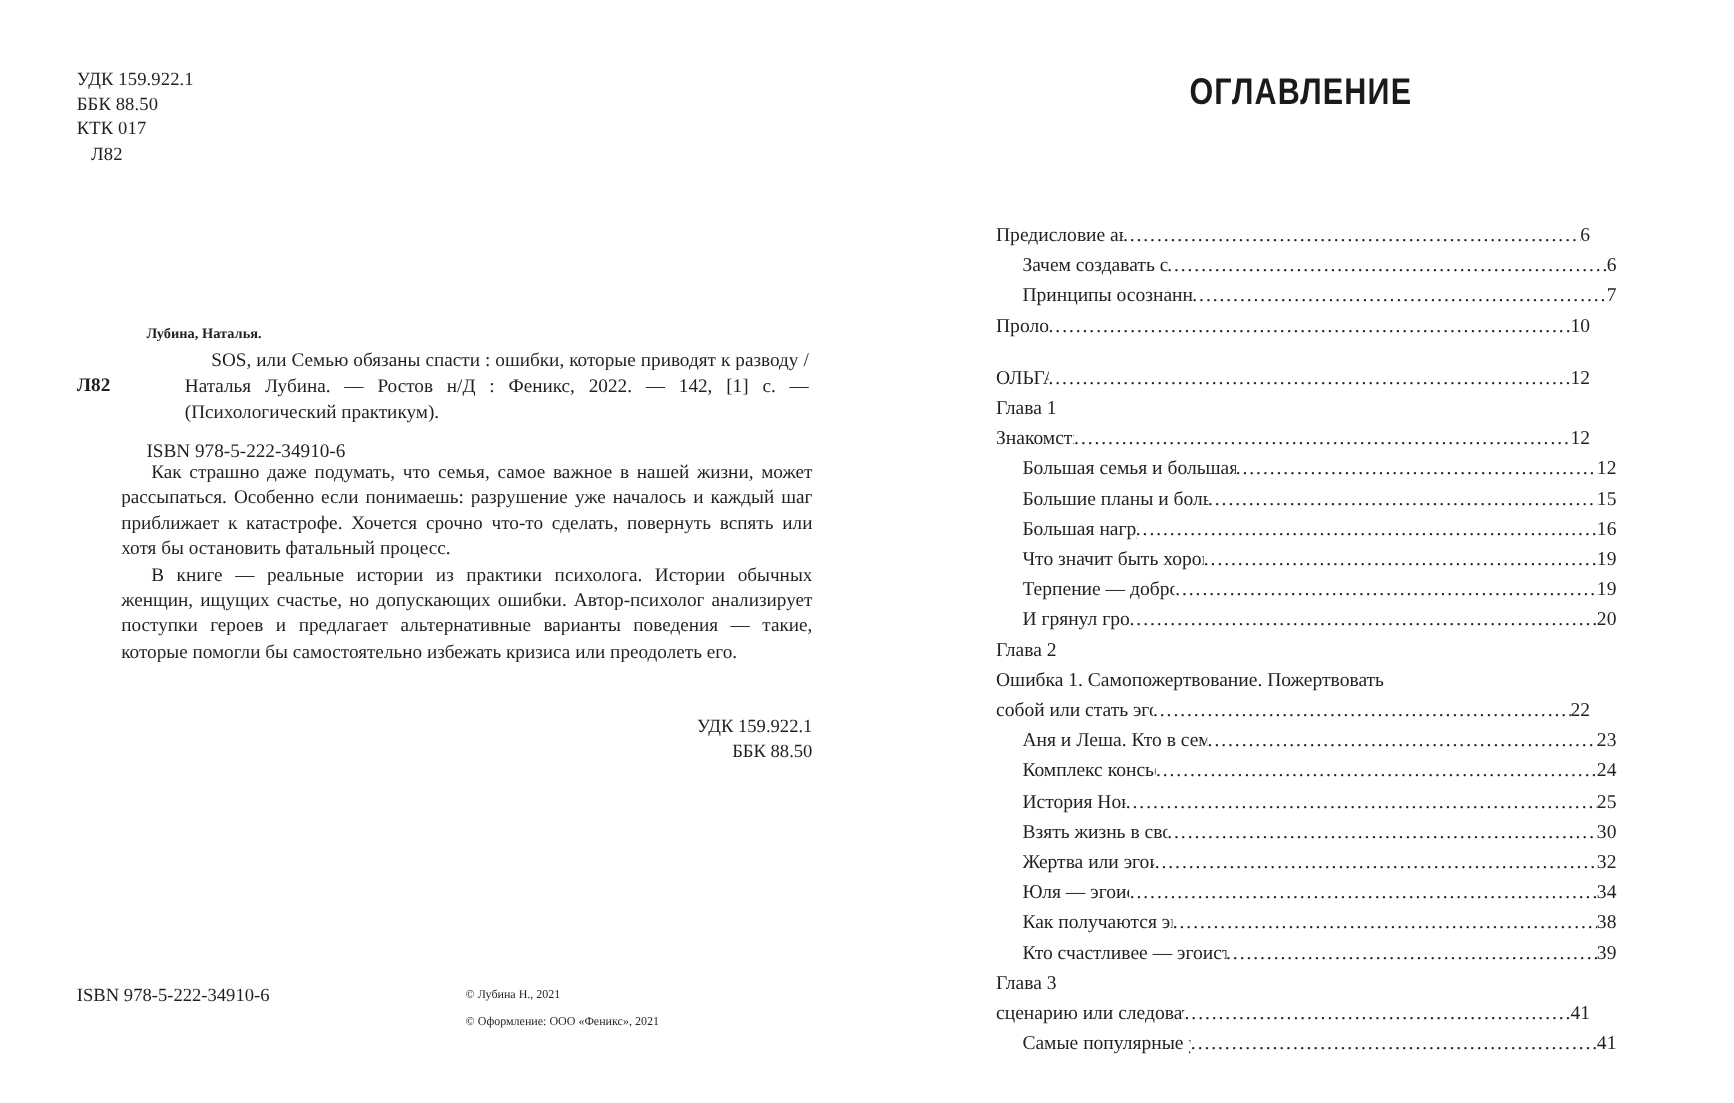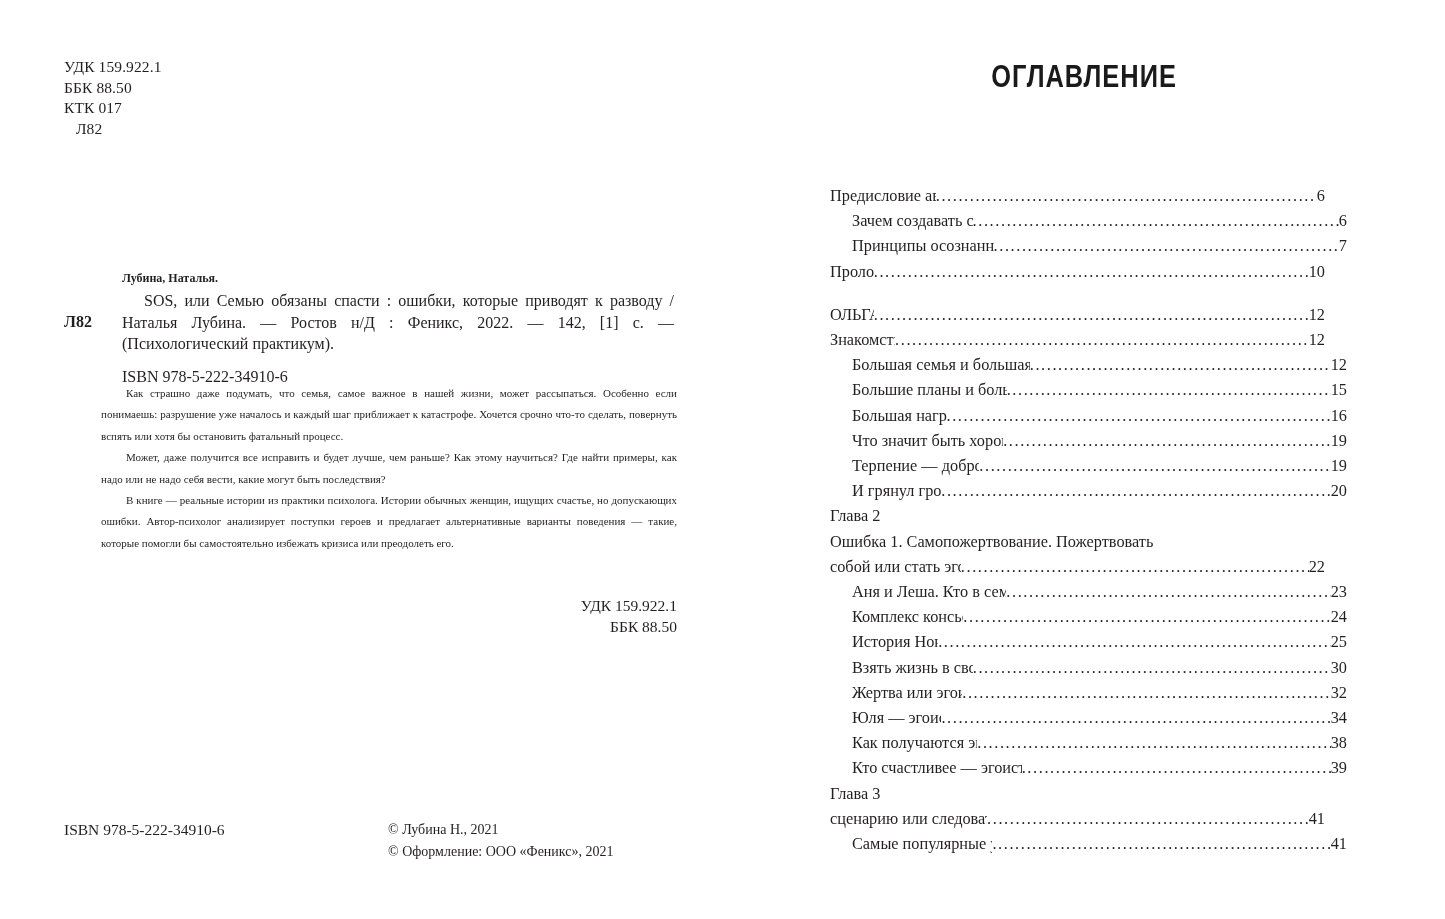--- a/index.html
+++ b/index.html
@@ -54,37 +54,37 @@
     text-align: justify;
   }
   .cip-shelf {
     position: absolute;
     left: 0;
     top: 21px;
     font-weight: bold;
     font-size: 16px;
   }
   .cip-desc {
-    margin-left: 58px;
+    margin-left: 90px;
     text-indent: 22px;
     margin-top: 1px;
   }
   .cip-isbn {
     margin-left: 58px;
     margin-top: 11px;
     font-size: 16px;
     line-height: 21px;
   }
 
   .annotation {
     position: absolute;
     left: 101px;
     top: 383px;
     width: 576px;
-    font-size: 11px;
+    font-size: 16px;
     line-height: 21.4px;
     text-align: justify;
   }
   .annotation p {
     margin: 0;
     text-indent: 25px;
   }
 
   .cip-footer {
     position: absolute;
@@ -101,21 +101,21 @@
     position: absolute;
     left: 64px;
     top: 819px;
     font-size: 15.5px;
     line-height: 21px;
   }
   .copyright {
     position: absolute;
     left: 388px;
     top: 819px;
-    font-size: 14px;
+    font-size: 10px;
     line-height: 22px;
   }
   .copyright div { white-space: pre; }
 
   
   .toc-title {
     position: absolute;
     left: 0;
     right: 0;
     top: 59px;
@@ -180,21 +180,20 @@
     <div class="cip-author">Лубина, Наталья.</div>
     <div class="cip-body">
       <span class="cip-shelf">Л82</span>
       <div class="cip-desc">SOS, или Семью обязаны спасти : ошибки, которые приводят к разводу / Наталья Лубина. — Ростов н/Д : Феникс, 2022. — 142, [1] с. — (Психологический практикум).</div>
     </div>
     <div class="cip-isbn">ISBN 978-5-222-34910-6</div>
   </div>
 
   <div class="annotation">
     <p>Как страшно даже подумать, что семья, самое важное в нашей жизни, может рассыпаться. Особенно если понимаешь: разрушение уже началось и каждый шаг приближает к катастрофе. Хочется срочно что-то сделать, повернуть вспять или хотя бы остановить фатальный процесс.</p>
-    <p>Может, даже получится все исправить и будет лучше, чем раньше? Как этому научиться? Где найти примеры, как надо или не надо себя вести, какие могут быть последствия?</p>
     <p>В книге — реальные истории из практики психолога. Истории обычных женщин, ищущих счастье, но допускающих ошибки. Автор-психолог анализирует поступки героев и предлагает альтернативные варианты поведения — такие, которые помогли бы самостоятельно избежать кризиса или преодолеть его.</p>
   </div>
 
   <div class="cip-footer">
     <div>УДК 159.922.1</div>
     <div>ББК 88.50</div>
   </div>
 
   <div class="colophon-isbn">ISBN 978-5-222-34910-6</div>
 
@@ -229,20 +228,23 @@
         <span class="t-label">Пролог</span>
         <span class="t-dots">.........................................................................................</span>
         <span class="t-page">10</span>
       </div>
       <div class="toc-gap"></div>
       <div class="toc-row">
         <span class="t-label">ОЛЬГА</span>
         <span class="t-dots">.........................................................................................</span>
         <span class="t-page">12</span>
       </div>
+      <div class="toc-row plain">
+        <span class="t-label">Глава 1</span>
+      </div>
       <div class="toc-row">
         <span class="t-label">Знакомство</span>
         <span class="t-dots">.........................................................................................</span>
         <span class="t-page">12</span>
       </div>
       <div class="toc-row sub">
         <span class="t-label">Большая семья и большая ответственность</span>
         <span class="t-dots">.........................................................................................</span>
         <span class="t-page">12</span>
       </div>

